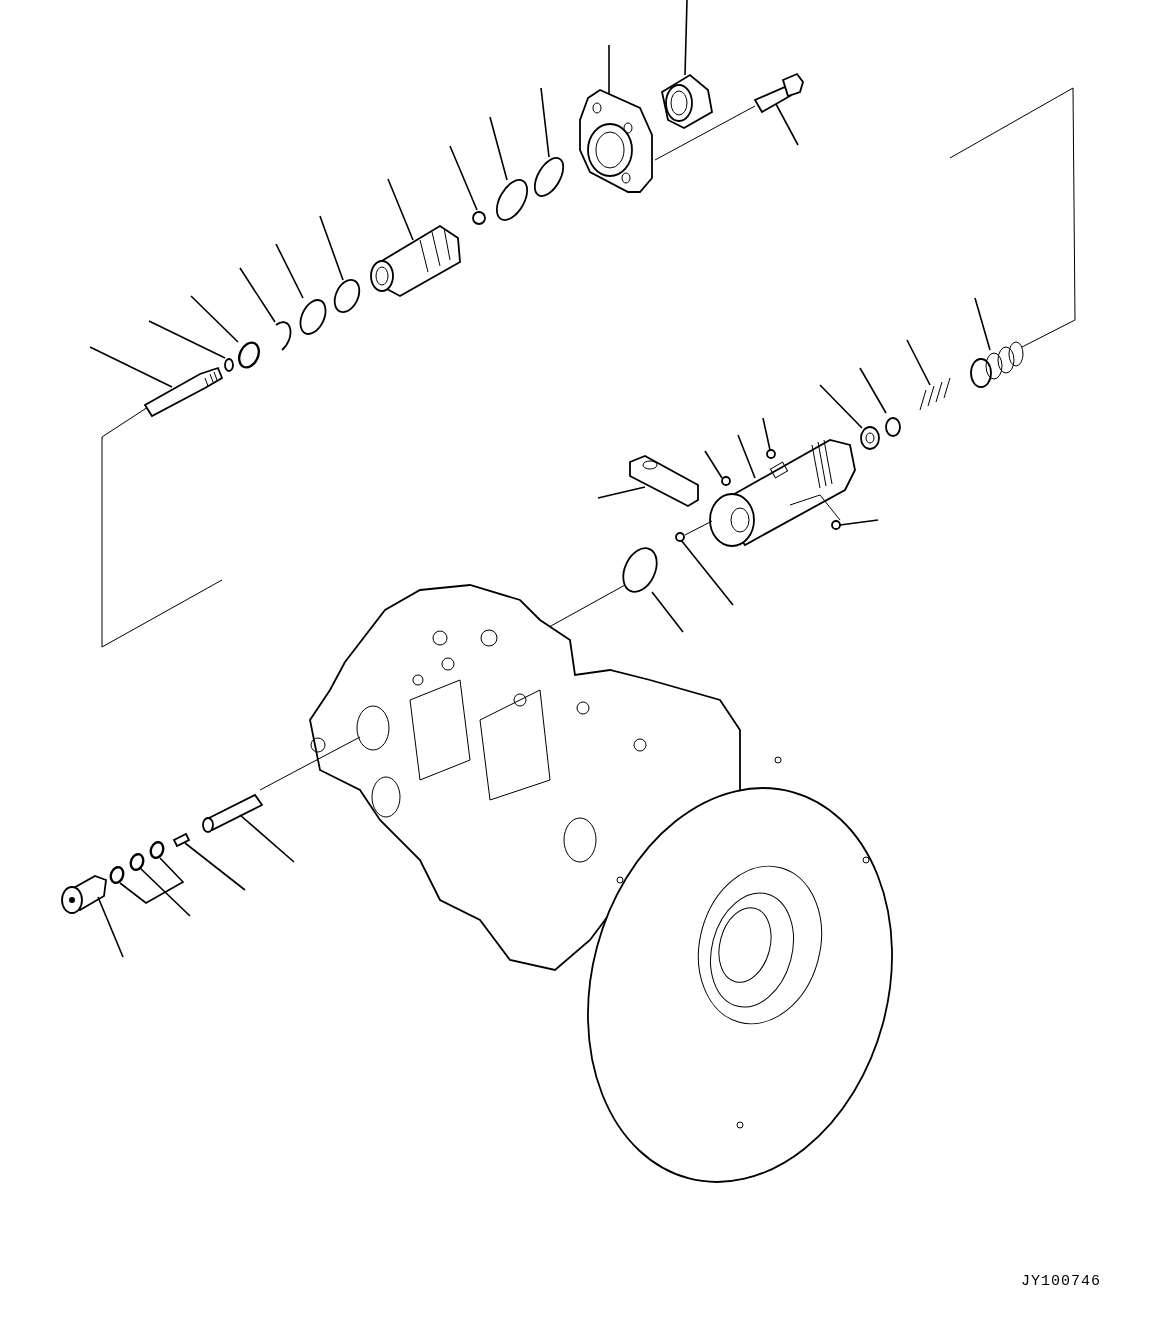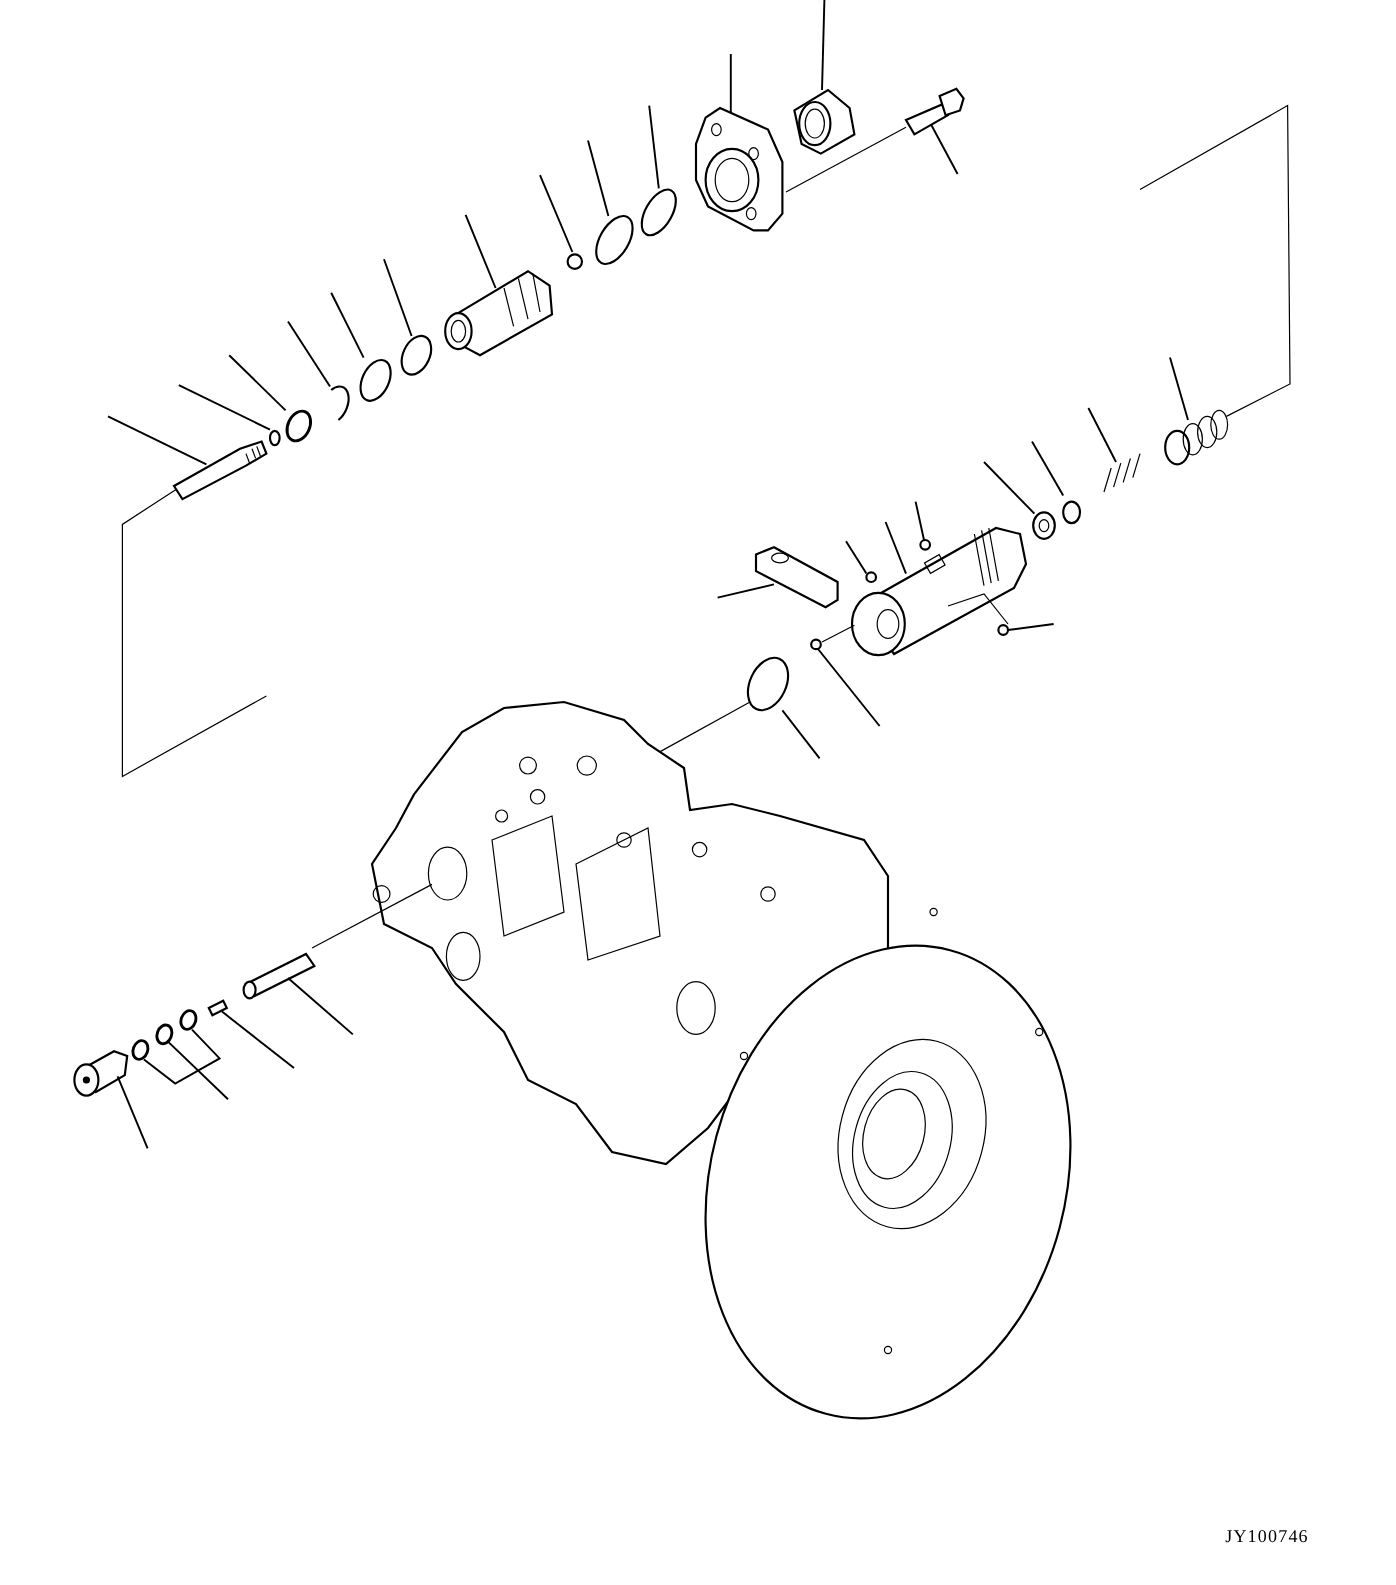--- a/index.html
+++ b/index.html
@@ -1,18 +1,18 @@
 <!DOCTYPE html>
 <html><head>
 <meta charset="utf-8">
 <style>
   html, body { margin: 0; padding: 0; background: #ffffff; }
   body { width: 1163px; height: 1321px; position: relative; overflow: hidden; font-family: "DejaVu Sans", sans-serif; }
   svg { position: absolute; left: 0; top: 0; }
-  .code { position: absolute; left: 1021px; top: 1273px; font-family: Liberation Serif, serif; font-size: 15px; color: #000; letter-spacing: 1px; }
+  .code { position: absolute; left: 1021px; top: 1273px; font-family: Liberation Mono, monospace; font-size: 15px; color: #000; letter-spacing: 1px; }
   .ln { stroke: #000; fill: none; stroke-width: 1.6; }
   .thin { stroke: #000; fill: none; stroke-width: 1; }
   .thk { stroke: #000; fill: none; stroke-width: 2.4; }
   .part { stroke: #000; fill: #fff; stroke-width: 1.8; }
   .dark { fill: #000; }
 </style>
 </head>
 <body>
 
 <svg width="1163" height="1321" viewBox="0 0 1163 1321">

